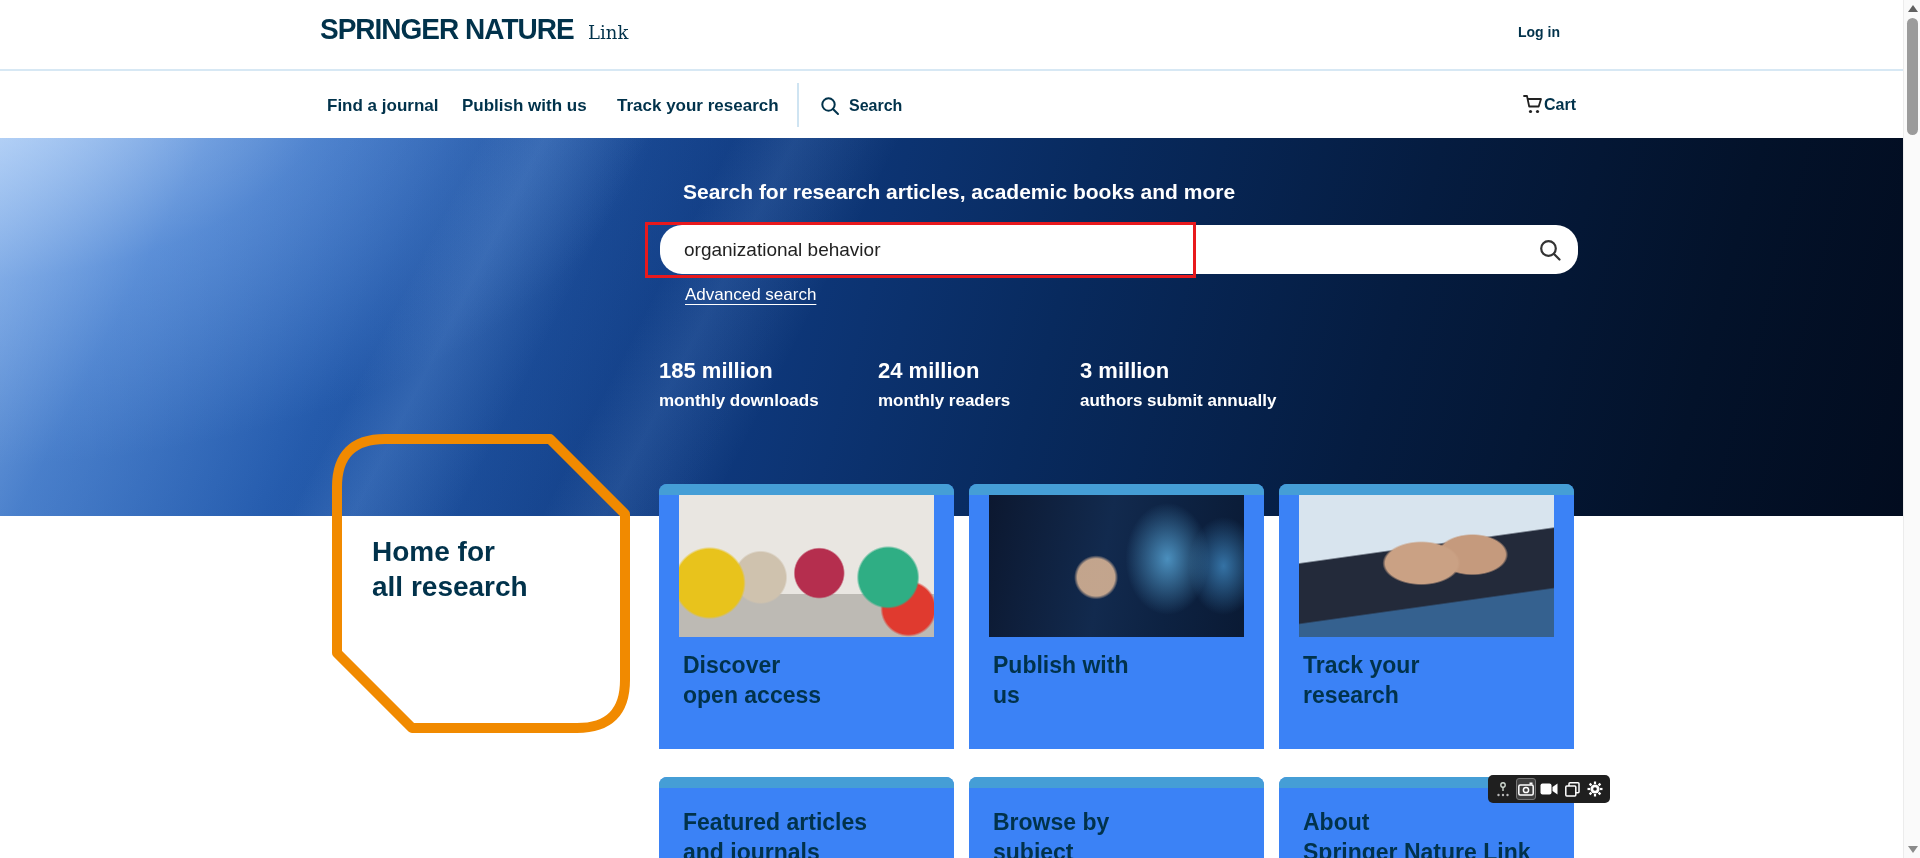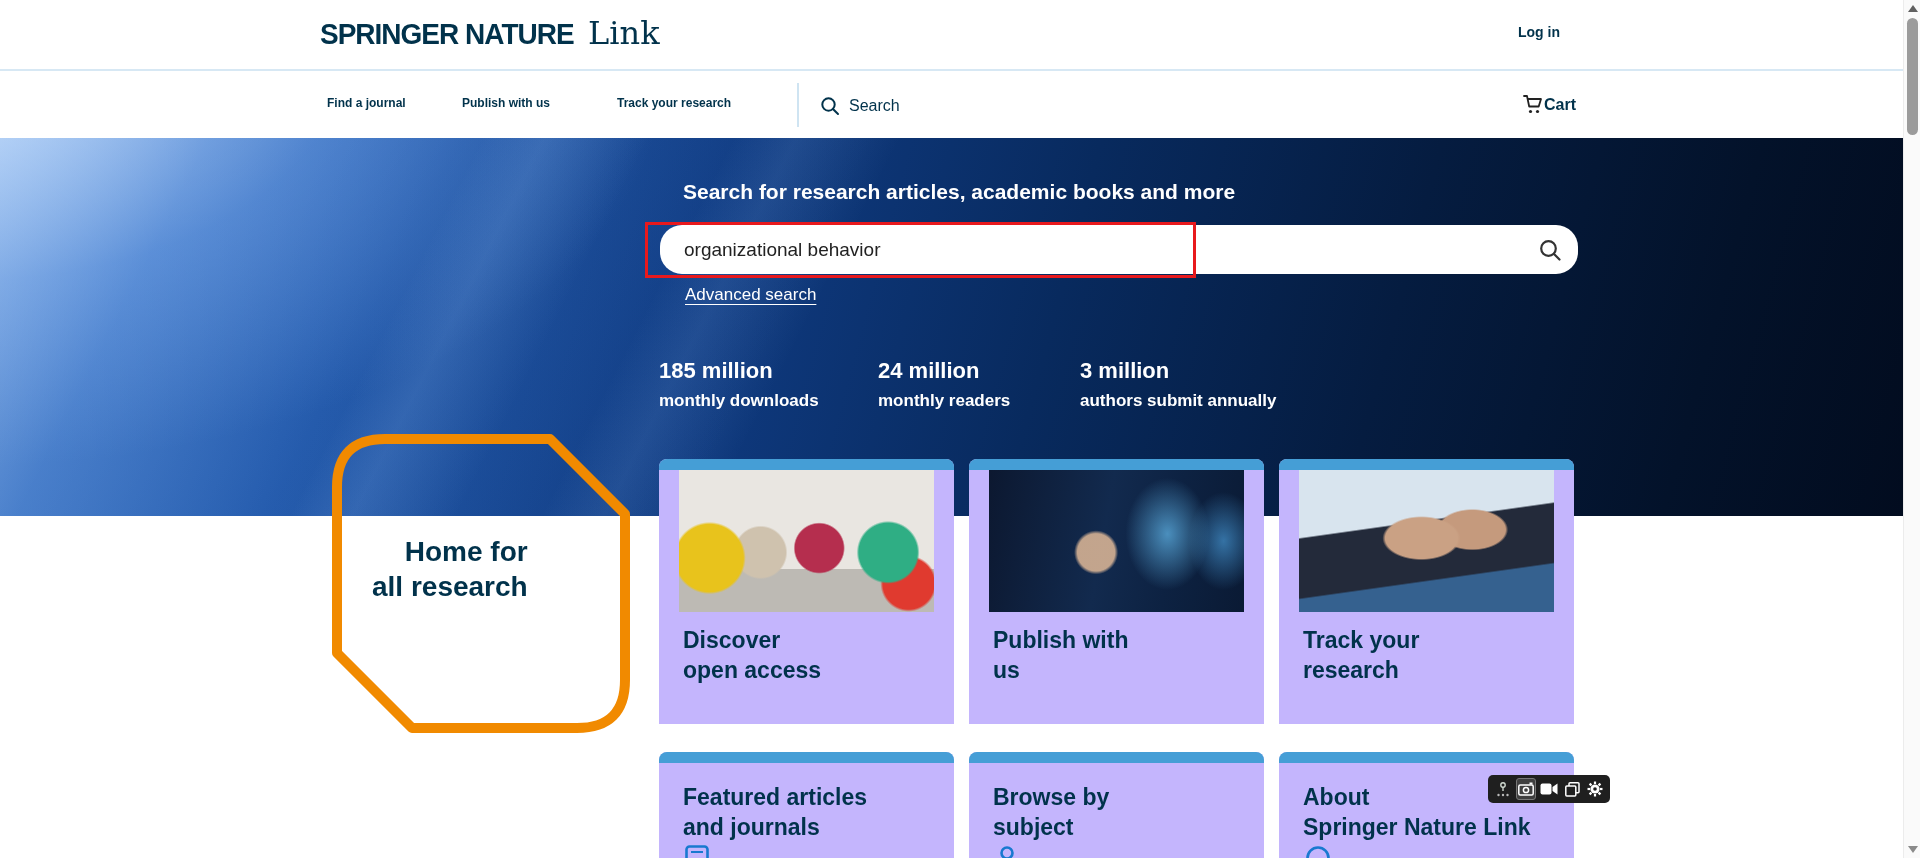--- a/index.html
+++ b/index.html
@@ -4,30 +4,30 @@
 <style>
   * { margin:0; padding:0; box-sizing:border-box; }
   html,body { width:1920px; height:858px; }
   body { font-family:"Liberation Sans", sans-serif; background:#fff; overflow:hidden; }
   .page { position:relative; width:1920px; height:858px; background:#fff; overflow:hidden; }
 
   
   .topbar { position:absolute; left:0; top:0; width:1903px; height:71px; background:#fff; }
   .logo { position:absolute; left:320px; top:14px; white-space:nowrap; cursor:pointer; }
   .logo-sn { font-family:"Liberation Sans", sans-serif; font-weight:800; font-size:28px; letter-spacing:-1px; color:#01324b; transform:scaleY(1.04); display:inline-block; }
-  .logo-link { font-family:"DejaVu Serif", serif; font-weight:500; font-size:32px; color:#01324b; margin-left:10px; }
+  .logo-link { font-family:"DejaVu Serif", serif; font-weight:500; font-size:18px; color:#01324b; margin-left:10px; }
   .login { position:absolute; right:343px; top:24px; font-size:14px; font-weight:700; color:#01324b; cursor:pointer; }
   .top-divider { position:absolute; left:0; top:69px; width:1903px; height:2px; background:#d7e8f4; }
 
   
   .navbar { position:absolute; left:0; top:71px; width:1903px; height:67px; background:#fff; }
-  .nav-item { position:absolute; top:25px; font-size:12px; font-weight:700; color:#01324b; white-space:nowrap; cursor:pointer; }
+  .nav-item { position:absolute; top:25px; font-size:17px; font-weight:700; color:#01324b; white-space:nowrap; cursor:pointer; }
   .nav-sep { position:absolute; left:797px; top:12px; width:2px; height:44px; background:#cfe4f2; }
   .nav-search { position:absolute; left:820px; top:25px; display:flex; align-items:center; gap:9px; cursor:pointer; }
-  .nav-search span { font-size:16px; font-weight:400; color:#01324b; }
+  .nav-search span { font-size:16px; font-weight:700; color:#01324b; }
   .cart { position:absolute; right:327px; top:23px; display:flex; align-items:center; gap:0; cursor:pointer; }
   .cart span { font-size:16px; font-weight:700; color:#01324b; }
 
   
   .hero { position:absolute; left:0; top:138px; width:1903px; height:378px;
     background:linear-gradient(105deg,#346fc2 0%,#1d54a6 18%,#0f3a80 38%,#082a5e 55%,#051c40 72%,#03122a 88%,#020c1f 100%); }
   .hero-beam { position:absolute; inset:0;
     background:
       linear-gradient(117deg, transparent 23%, rgba(150,195,250,0.16) 26%, transparent 31%, transparent 35%, rgba(150,195,250,0.12) 38%, transparent 43%),
       linear-gradient(117deg, rgba(200,225,255,0.55) 0%, rgba(140,185,245,0.30) 10%, rgba(90,145,225,0.14) 22%, transparent 42%),
@@ -36,25 +36,25 @@
   .search-pill { position:absolute; left:660px; top:225px; width:918px; height:49px; background:#fff; border-radius:22px; display:flex; align-items:center; }
   .search-pill input { flex:1; border:none; outline:none; background:transparent; margin-left:24px; font-size:19px; color:#222; font-family:"Liberation Sans", sans-serif; }
   .search-pill .search-btn { width:56px; height:43px; display:flex; align-items:center; justify-content:center; cursor:pointer; background:transparent; border:none; }
   .annotation-box { position:absolute; left:645px; top:222px; width:551px; height:56px; border:3px solid #e8191d; pointer-events:none; }
   .advanced { position:absolute; left:659px; top:285px; font-size:17px; font-weight:400; color:#fff; text-decoration:underline; text-underline-offset:4px; cursor:pointer; }
   .stat { position:absolute; color:#fff; white-space:nowrap; }
   .stat .num { font-size:22px; font-weight:700; display:block; }
   .stat .cap { font-size:17px; font-weight:600; display:block; margin-top:7px; }
 
   
-  .badge { position:absolute; left:332px; top:434px; width:298px; height:299px;text-align:right; }
+  .badge { position:absolute; left:332px; top:434px; width:298px; height:299px; }
   .badge-text { position:absolute; left:40px; top:100px; font-size:28px; font-weight:700; color:#01324b; line-height:35px; }
 
   
-  .card { position:absolute; width:295px; background:#c4b5fd; border-radius:8px 8px 0 0; cursor:pointer; }
+  .card { position:absolute; width:295px; background:#3b82f6; border-radius:8px 8px 0 0; cursor:pointer;margin-top:25px; }
   .card .bar { position:absolute; left:0; top:0; width:295px; height:11px; border-radius:8px 8px 0 0; background:#459ed6; }
   .card.r1 { top:459px; height:265px; }
   .card.r2 { top:752px; height:106px; }
   .card .photo { position:absolute; left:20px; top:11px; width:255px; height:142px; }
   .card .title { position:absolute; left:24px; font-size:23px; font-weight:700; color:#01324b; line-height:30px; }
   .card.r1 .title { top:166px; }
   .card.r2 .title { top:30px; }
   .c1 { left:659px; } .c2 { left:969px; } .c3 { left:1279px; }
 
   .photo-people { background:

